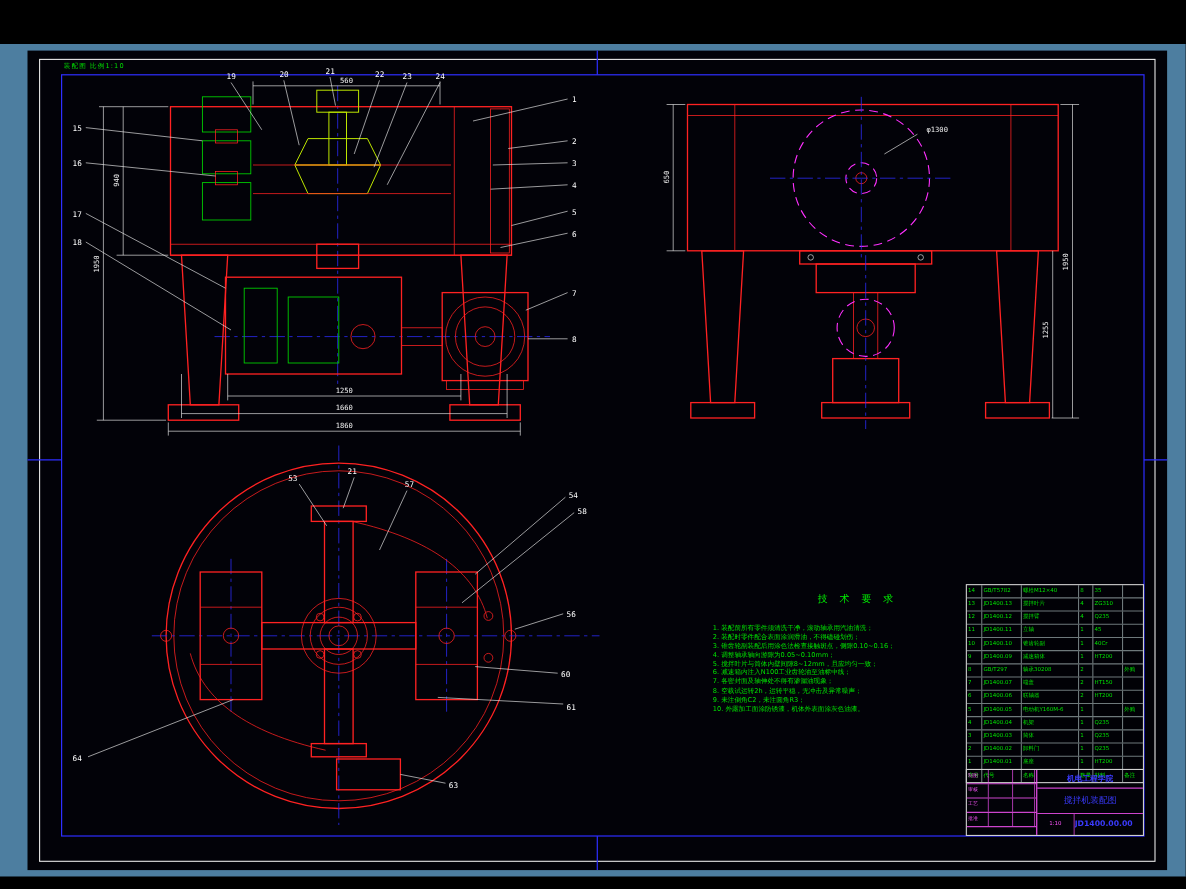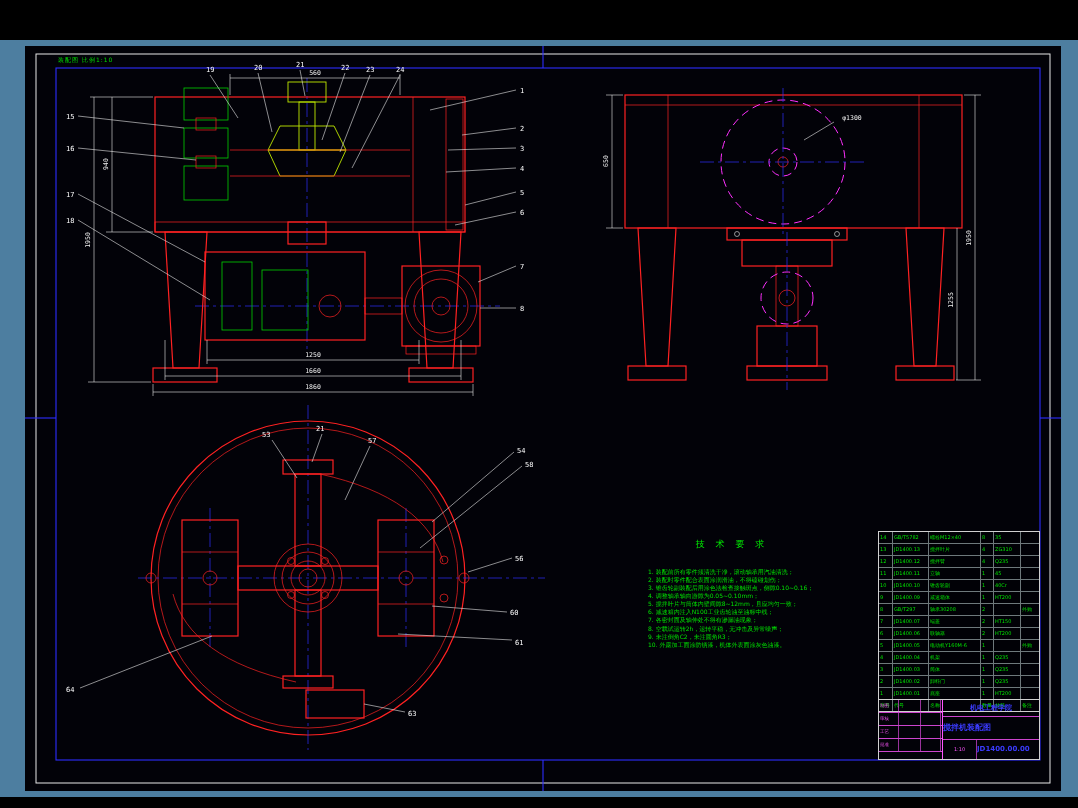--- a/index.html
+++ b/index.html
@@ -19,41 +19,41 @@
   .cl{stroke:#2e2eff;fill:none;stroke-width:.7;stroke-dasharray:14 4 3 4}
   .bl{stroke:#2e2eff;fill:none;stroke-width:1.1}
   .md{stroke:#ff30ff;fill:none;stroke-width:1;stroke-dasharray:8 5}
   .frameW{stroke:#e8e8e8;fill:none;stroke-width:1}
   text.t{fill:#fff;font:7px "DejaVu Sans Mono",monospace}
   text.dim{fill:#f0f0f0;font:6.5px "DejaVu Sans Mono",monospace;text-anchor:middle}
   
   #sheet-note{left:58px;top:56px;color:#00dd00;font-size:6px;letter-spacing:1px}
   
   #tech{left:648px;top:538px;width:168px;color:#00e400}
-  #tech .tech-title{text-align:center;font-size:9px;letter-spacing:4px;color:#00ee00;margin-bottom:17px}
+  #tech .tech-title{text-align:right;font-size:9px;letter-spacing:4px;color:#00ee00;margin-bottom:17px}
   #tech .tech-line{font-size:6px;line-height:1.18;margin-bottom:1px}
   
   #bom{left:878px;top:531px;width:162px;border:1px solid #d0d0d0;box-sizing:border-box;background:rgba(0,0,0,.2)}
   .bom-row{display:grid;grid-template-columns:14px 36px 52px 13px 27px 14px;height:11px;border-bottom:1px solid rgba(200,220,220,.55)}
   .bom-row:last-child{border-bottom:none}
   .bom-row span{color:#00e400;font-size:5px;line-height:10px;overflow:hidden;white-space:nowrap;
     border-right:1px solid rgba(200,220,220,.55);padding-left:1px}
   .bom-row span:last-child{border-right:none}
   .bom-header span{color:#00ee00}
   
   #title-block{left:878px;top:699px;width:162px;height:61px;border:1px solid #d0d0d0;box-sizing:border-box;
     display:grid;grid-template-columns:64px 96px}
   #tb-left{border-right:1px solid #ff55ff}
   .tb-mini-row{display:grid;grid-template-columns:20px 22px 20px;height:12px;border-bottom:1px solid rgba(255,85,255,.8)}
   .tb-mini-row span{color:#ff55ff;font-size:4.5px;line-height:11px;overflow:hidden;white-space:nowrap;
     border-right:1px solid rgba(255,85,255,.6);padding-left:1px}
   #tb-right{display:flex;flex-direction:column}
   .tb-school{height:16px;color:#3b3bff;font-size:7px;font-weight:bold;text-align:center;line-height:16px;
     border-bottom:1px solid rgba(255,85,255,.8);overflow:hidden;white-space:nowrap}
-  .tb-title{height:22px;color:#3b3bff;font-size:8px;font-weight:bold;text-align:left;line-height:22px;
+  .tb-title{height:22px;color:#3b3bff;font-size:8px;font-weight:normal;text-align:center;line-height:22px;
     border-bottom:1px solid rgba(255,85,255,.8);overflow:hidden;white-space:nowrap}
   .tb-bottom{flex:1;display:grid;grid-template-columns:34px 62px}
   .tb-scale{color:#ff55ff;font-size:5px;line-height:18px;text-align:center;border-right:1px solid rgba(255,85,255,.6)}
   .tb-no{color:#3b3bff;font-size:7px;font-weight:bold;line-height:18px;text-align:left;overflow:hidden;white-space:nowrap}
 </style>
 </head>
 <body>
 
 <div id="topbar" class="abs"></div>
 <div id="viewer-bg" class="abs"></div>

